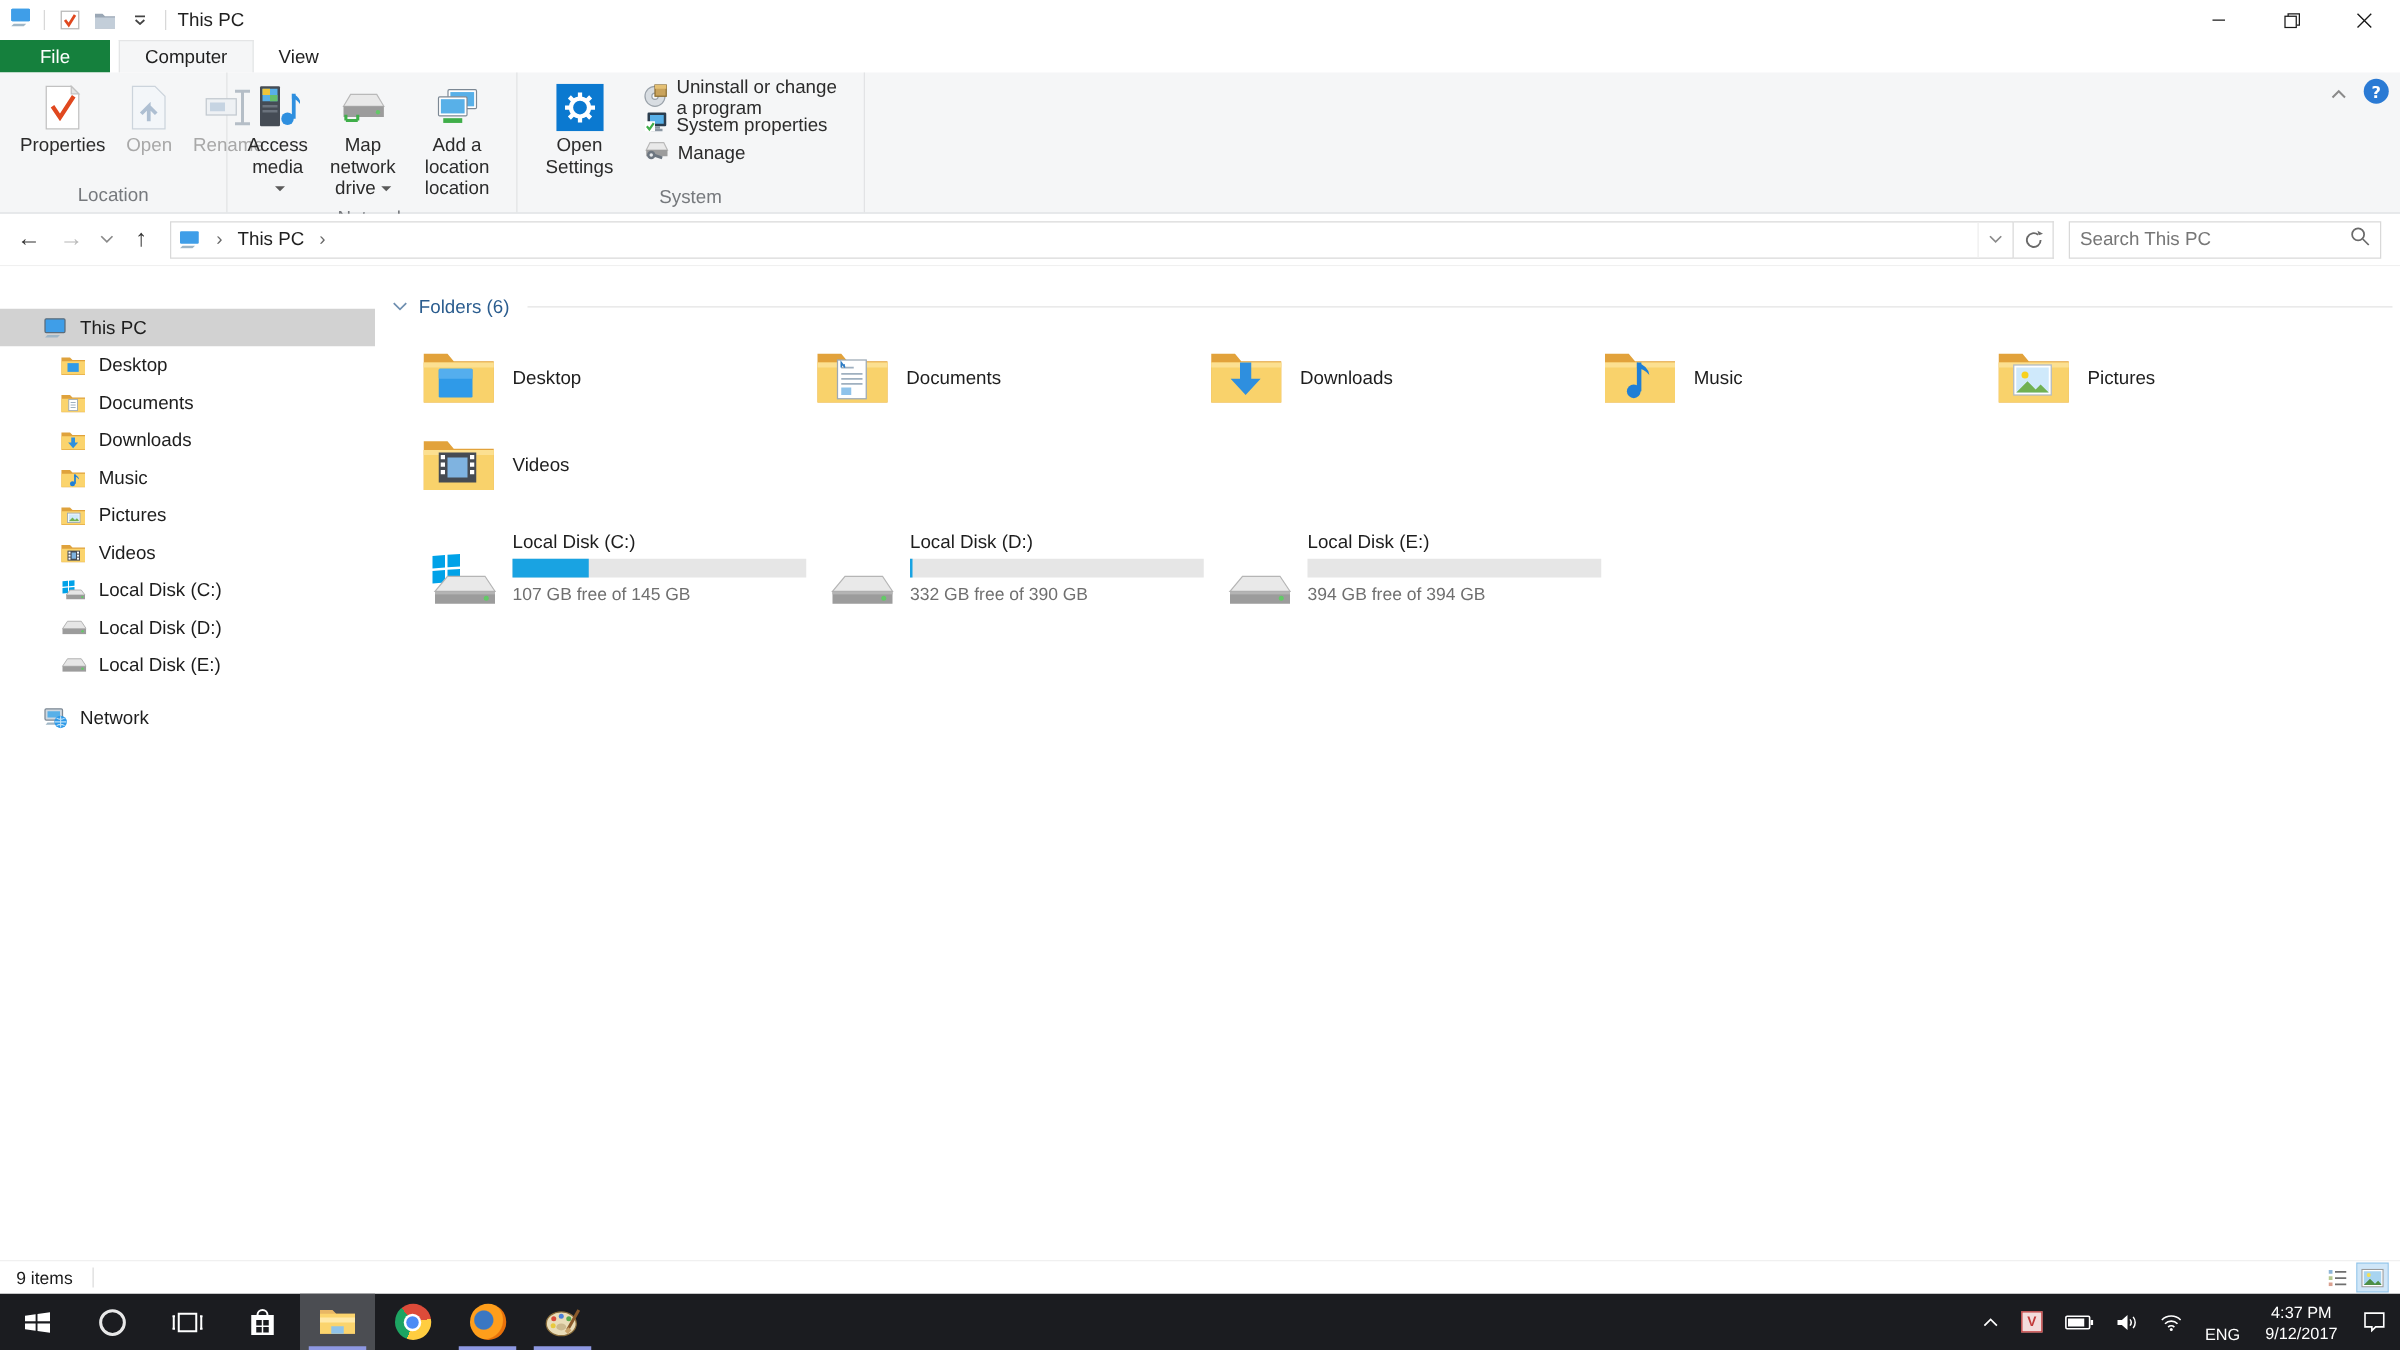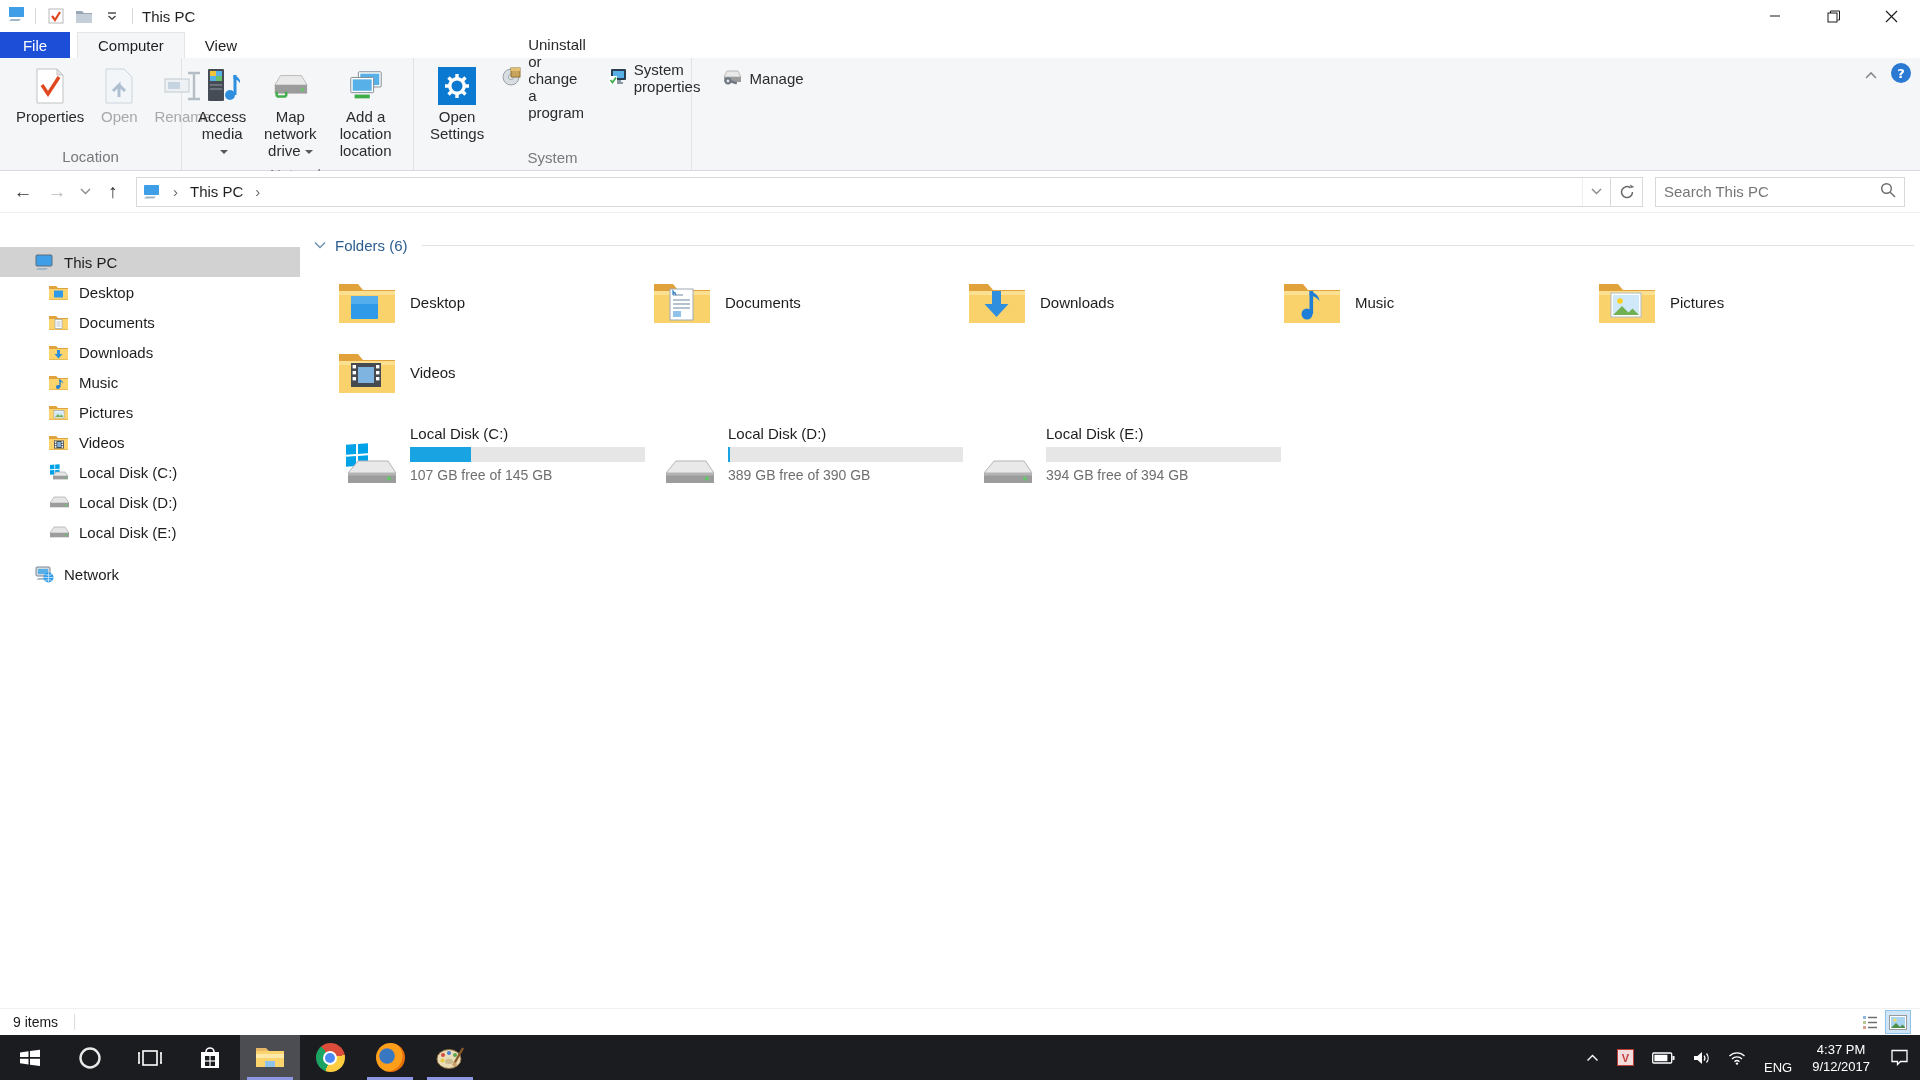--- a/index.html
+++ b/index.html
@@ -12,36 +12,36 @@
   .qat { display:flex; align-items:center; gap:6px; padding-left:8px; }
   .qat-sep { width:1px; height:16px; background:#d8d8d8; margin:0 3px; }
   .qat-btn { width:22px; height:22px; display:flex; align-items:center; justify-content:center; }
   .win-title { font-size:15px; color:#1f1f1f; margin-left:6px; }
   .win-controls { margin-left:auto; display:flex; height:32px; }
   .win-btn { width:58px; height:32px; display:flex; align-items:center; justify-content:center; }
 
   
   .tabsrow { position:absolute; top:32px; left:0; right:0; height:26px; background:#fff; display:flex; }
   .tab { height:26px; padding:0 20px; font-size:15px; display:flex; align-items:center; color:#1f1f1f; }
-  .tab-file { background:#1d4ed8; color:#fff; width:70px; justify-content:center; margin-right:7px; }
+  .tab-file { background:#15803d; color:#fff; width:88px; justify-content:center; margin-right:7px; }
   .tab-selected { background:#f5f6f7; border:1px solid #e4e5e6; border-bottom:none; }
 
   
   .ribbon { position:absolute; top:58px; left:0; right:0; height:113px; background:#f5f6f7;
     border-bottom:1px solid #d8dade; display:flex; }
   .rgroup { display:flex; flex-direction:column; border-right:1px solid #e2e3e5; padding:4px 8px 0 8px; }
   .rbuttons { flex:1; display:flex; align-items:flex-start; }
   .glabel { height:24px; text-align:center; font-size:15px; color:#76797d; line-height:22px; }
   .rbtn { display:flex; flex-direction:column; align-items:center; text-align:center;
     font-size:15px; color:#2b2b2b; line-height:17px; padding:4px 7px; border:1px solid transparent; }
   .rbtn .bicon { width:38px; height:38px; margin-bottom:3px; display:flex; align-items:center; justify-content:center; }
   .rbtn.disabled { color:#a8a8a8; }
   .caret { display:inline-block; width:0; height:0; border:4px solid transparent;
     border-top-color:#5a5a5a; margin-left:4px; position:relative; top:2px; }
-  .sys-items { display:flex; flex-direction:row; justify-content:flex-start; padding:5px 6px 0 6px; gap:14px; }
+  .sys-items { display:flex; flex-direction:column; justify-content:flex-start; padding:5px 6px 0 6px; gap:0; }
   .sys-item { display:flex; align-items:center; gap:7px; font-size:15px; color:#2b2b2b; height:22px; padding:0 4px; }
   .ribbon-corner { position:absolute; right:8px; top:4px; display:flex; align-items:center; gap:12px; }
 
   
   .navbar { position:absolute; top:171px; left:0; right:0; height:42px; background:#fff;
     display:flex; align-items:center; padding:0 15px 0 6px; border-bottom:1px solid #f0f0f0; }
   .nav-btn { width:34px; height:30px; display:flex; align-items:center; justify-content:center;
     font-size:19px; color:#333; }
   .nav-btn.dis { color:#b9b9b9; }
   .nav-chev { width:22px; }
@@ -632,21 +632,21 @@
               <rect x="6" y="34" width="48" height="10" fill="#9c9c9c"></rect>
               <rect x="6" y="34" width="48" height="2.5" fill="#b4b4b4"></rect>
               <circle cx="47" cy="39.5" r="2" fill="#63c967"></circle>
             </svg>
         </span>
         <div class="dinfo">
           <span class="dname">Local Disk (D:)</span>
           <div class="dbar">
             <div class="dfill" style="width:1%"></div>
           </div>
-          <span class="dfree">389 GB free of 390 GB</span>
+          <span class="dfree">332 GB free of 390 GB</span>
         </div>
       </div>
       <div class="drive">
         <span class="dicon">
           <svg width="56" height="46" viewBox="0 0 56 46">
               <path d="M16 22 h30 l8 12 H6 z" fill="#e9e9e9" stroke="#b5b5b5"></path>
               <rect x="6" y="34" width="48" height="10" fill="#9c9c9c"></rect>
               <rect x="6" y="34" width="48" height="2.5" fill="#b4b4b4"></rect>
               <circle cx="47" cy="39.5" r="2" fill="#63c967"></circle>
             </svg>

